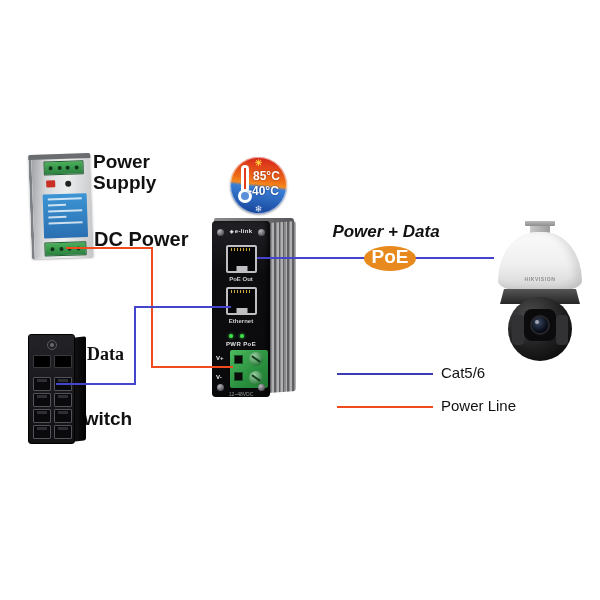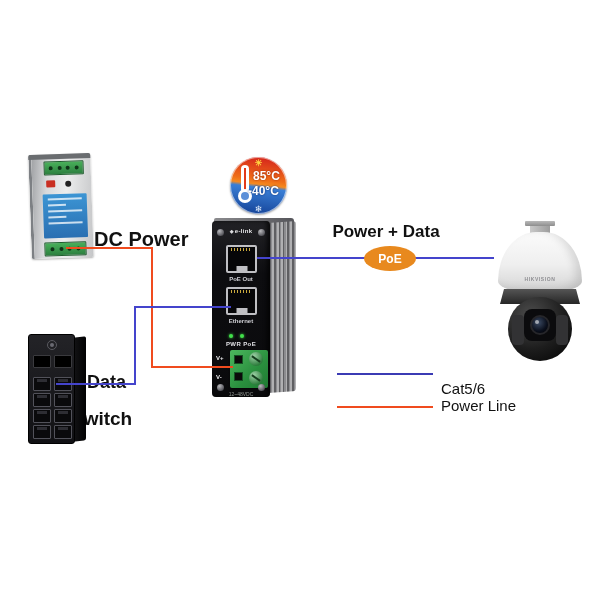--- a/index.html
+++ b/index.html
@@ -9,40 +9,40 @@
   }
   *{margin:0;padding:0;box-sizing:border-box;}
   html,body{background:#fff;}
   body{font-family:"Liberation Sans", sans-serif;}
   .canvas{position:relative;width:600px;height:600px;background:#fff;overflow:hidden;}
 
   
   .lbl{position:absolute;color:#111;font-weight:bold;}
   .lbl-power-supply{left:93px;top:151px;width:80px;font-size:19px;line-height:21px;}
   .lbl-dc-power{left:94px;top:228px;font-size:20px;}
-  .lbl-data{left:87px;top:372px;font-size:18px;}
+  .lbl-data{left:87px;top:344px;font-size:18px;font-family:Liberation Serif, serif;}
   .lbl-switch{left:71px;top:408px;font-size:19px;}
-  .lbl-power-data{left:328px;top:222px;width:116px;text-align:center;font-size:17px;}
+  .lbl-power-data{left:328px;top:222px;width:116px;text-align:center;font-size:17px;font-style:italic;}
   .lbl-ptz{left:468px;top:190px;width:112px;text-align:center;font-size:17px;}
 
   
   .line{position:absolute;z-index:5;}
   .line.power{background:var(--power);}
   .line.data{background:var(--data);}
   .l-dc1{left:66px;top:247px;width:87px;height:2px;}
   .l-dc2{left:151px;top:247px;width:2px;height:121px;}
   .l-dc3{left:151px;top:366px;width:82px;height:2px;}
   .l-da1{left:56px;top:383px;width:80px;height:2px;}
   .l-da2{left:134px;top:306px;width:2px;height:79px;}
   .l-da3{left:134px;top:306px;width:97px;height:2px;}
   .l-poe{left:257px;top:257px;width:237px;height:2px;}
 
   .poe-tag{position:absolute;left:364px;top:246px;width:52px;height:25px;z-index:6;
-    background:var(--poe-bg);border-radius:50%;display:flex;align-items:center;justify-content:center;
-    color:#fff;font-weight:bold;font-size:12px;}
+    background:var(--poe-bg);border-radius:50%;display:flex;align-items:flex-start;justify-content:center;
+    color:#fff;font-weight:bold;font-size:19px;}
 
   
   .badge{position:absolute;left:230px;top:157px;width:57px;height:57px;border-radius:50%;z-index:4;
     background:linear-gradient(187deg,#d6281c 6%,#ef6d17 40%,#f58a1f 48%,#3a7fd6 53%,#16459a 95%);
     box-shadow:inset 0 0 0 1px rgba(255,255,255,.55), 0 1px 2px rgba(0,0,0,.35);}
   .badge .sun{position:absolute;left:50%;top:1px;transform:translateX(-50%);font-size:9px;color:#ffd23f;font-weight:bold;}
   .badge .snow{position:absolute;left:50%;bottom:0px;transform:translateX(-50%);font-size:9px;color:#eaf4ff;}
   .badge .t-max{position:absolute;left:23px;top:12px;color:#fff;font-weight:bold;font-size:12px;text-shadow:0 0 2px rgba(120,30,0,.8);}
   .badge .t-min{position:absolute;left:18px;top:27px;color:#fff;font-weight:bold;font-size:12px;text-shadow:0 0 2px rgba(0,20,80,.8);}
   .thermo-stem{position:absolute;left:11px;top:8px;width:8px;height:28px;background:#fff;border-radius:4px;}
@@ -136,35 +136,36 @@
   .cam-lens-box{position:absolute;left:16px;top:12px;width:32px;height:32px;background:#0b0b0d;border-radius:8px;}
   .cam-lens{position:absolute;left:6px;top:6px;width:20px;height:20px;border-radius:50%;
     background:radial-gradient(circle at 40% 35%,#3b4a63,#0a0f1c 60%,#000);border:2px solid #26262a;}
   .cam-lens::after{content:"";position:absolute;left:3px;top:3px;width:4px;height:4px;border-radius:50%;background:rgba(255,255,255,.55);}
 
   
   .legend-line{position:absolute;width:96px;height:2px;}
   .legend-line.data{left:337px;top:373px;background:#3b3bb4;}
   .legend-line.power{left:337px;top:406px;background:var(--power);}
   .legend-text{position:absolute;left:441px;color:#111;font-size:15px;}
-  .legend-text.t1{top:380px;text-align:right;} .legend-text.t2{top:397px;}
+  .legend-text.t1{top:364px;text-align:right;} .legend-text.t2{top:397px;}
 </style>
 </head>
 <body>
 
 <div class="canvas">
 
   <div class="line power l-dc1"></div>
   <div class="line power l-dc2"></div>
   <div class="line power l-dc3"></div>
   <div class="line data l-da1"></div>
   <div class="line data l-da2"></div>
   <div class="line data l-da3"></div>
   <div class="line data l-poe"></div>
 
+  <div class="lbl lbl-power-supply">Power Supply</div>
   <div class="lbl lbl-dc-power">DC Power</div>
   <div class="lbl lbl-data">Data</div>
   <div class="lbl lbl-switch">Switch</div>
   <div class="lbl lbl-power-data">Power + Data</div>
 
   <div class="poe-tag">
     <span>PoE</span>
   </div>
 
   <div class="badge">

